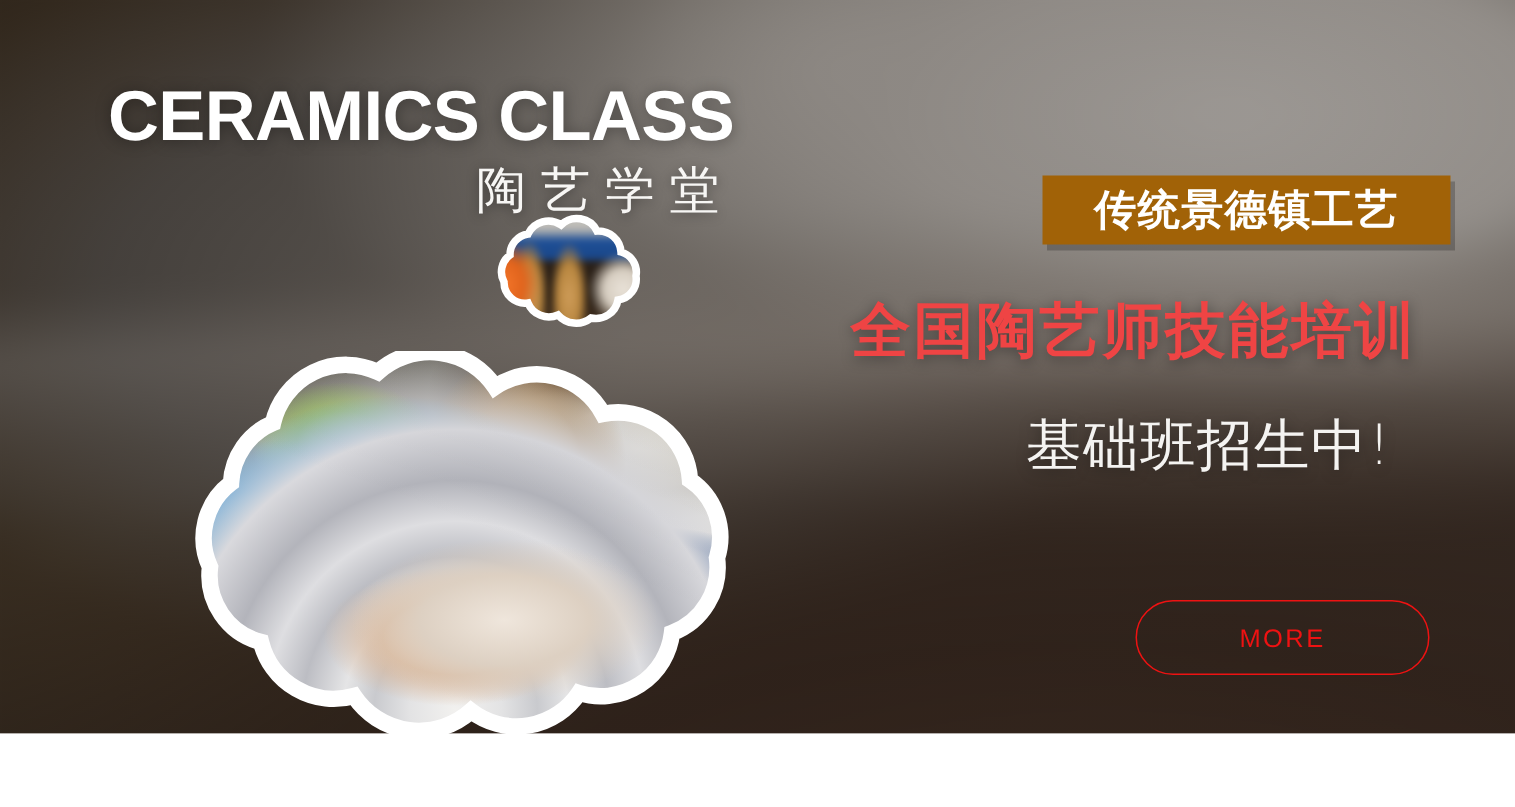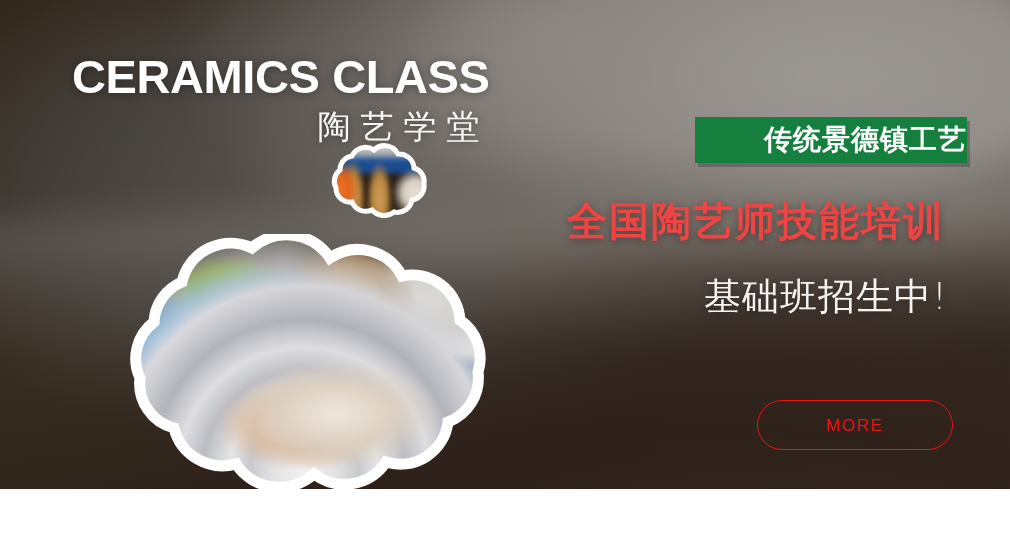--- a/index.html
+++ b/index.html
@@ -139,43 +139,43 @@
         #1e4f96 26%, #1a478a 40%,
         #2a2018 44%, #241a12 72%,
         #3a2a1c 88%, #42301f 100%),
       linear-gradient(#2b2018,#2b2018);
   }
 
   
   .badge {
     position:absolute; left:695px; top:117px;
     width:272px; height:46px;
-    background:#15803d;
+    background:#a16207;
     box-shadow:3px 4px 0 rgba(0,0,0,0.22);
-    display:flex; align-items:center; justify-content:flex-end;
+    display:flex; align-items:center; justify-content:center;
   }
   .badge-text {
     font-size:28px; font-weight:700; color:#ffffff;
     letter-spacing:1px; line-height:1;
     font-family:"DejaVu Sans",sans-serif;
     white-space:nowrap;
   }
 
   .headline {
     position:absolute; left:567px; top:199px;
     width:400px;
     font-size:40px; font-weight:700; color:#ef4444;
     letter-spacing:2px; line-height:1.1;
     text-shadow:0 2px 9px rgba(0,0,0,0.40);
     font-family:"DejaVu Sans",sans-serif;
     white-space:nowrap;
   }
 
   .subline {
-    position:absolute; left:704px; top:277px;
+    position:absolute; left:684px; top:277px;
     width:283px;
     font-size:37px; font-weight:300; color:#f4f3f1;
     letter-spacing:1px; line-height:1.1;
     text-shadow:0 2px 9px rgba(0,0,0,0.35);
     font-family:"DejaVu Sans",sans-serif;
     white-space:nowrap;
   }
 
   .more-btn {
     position:absolute; left:757px; top:372px;

